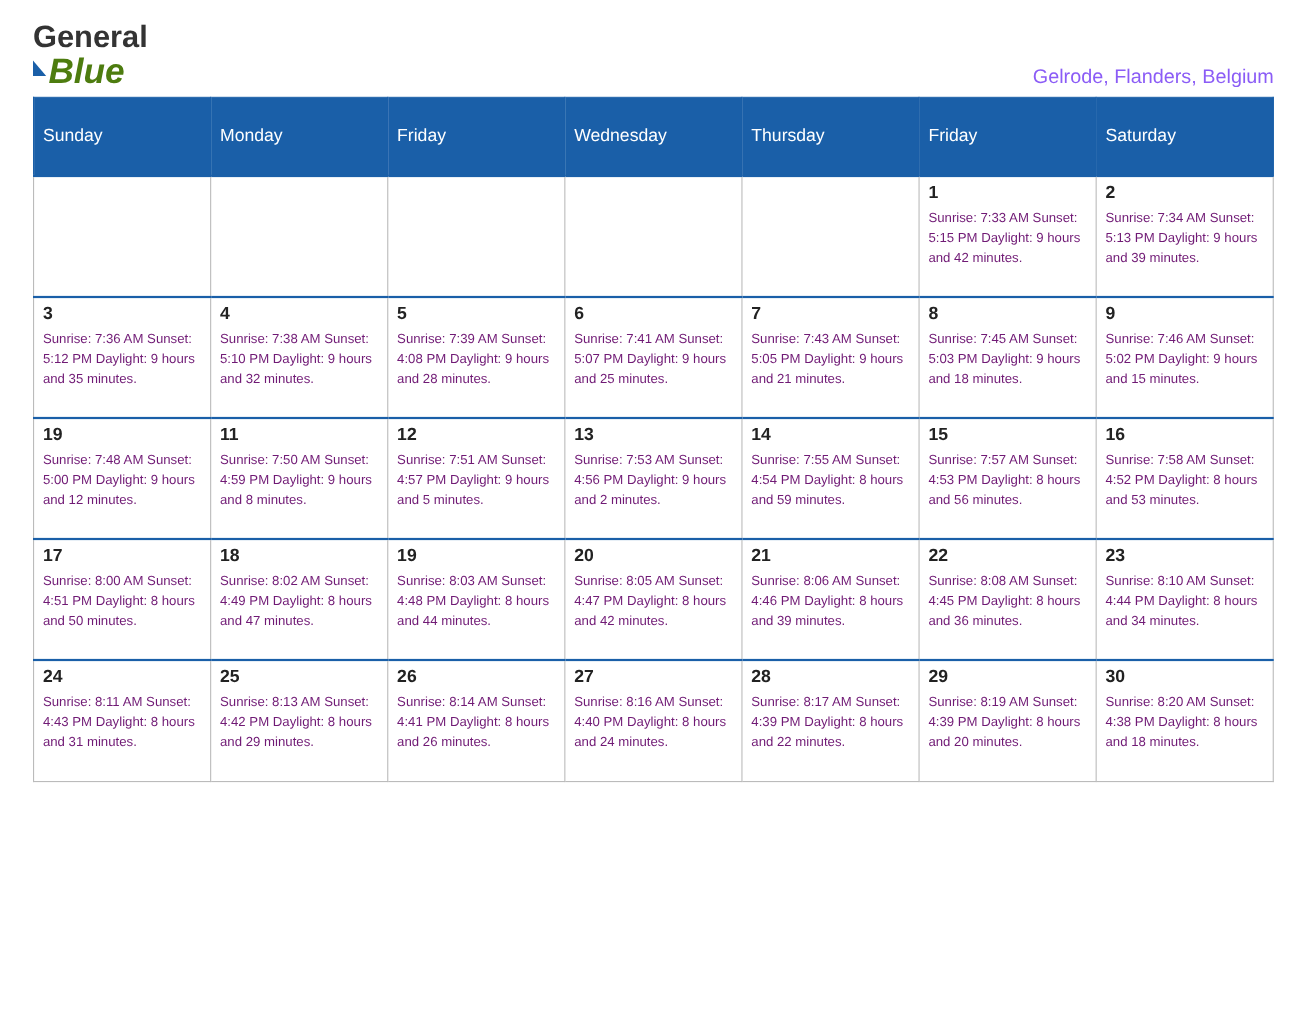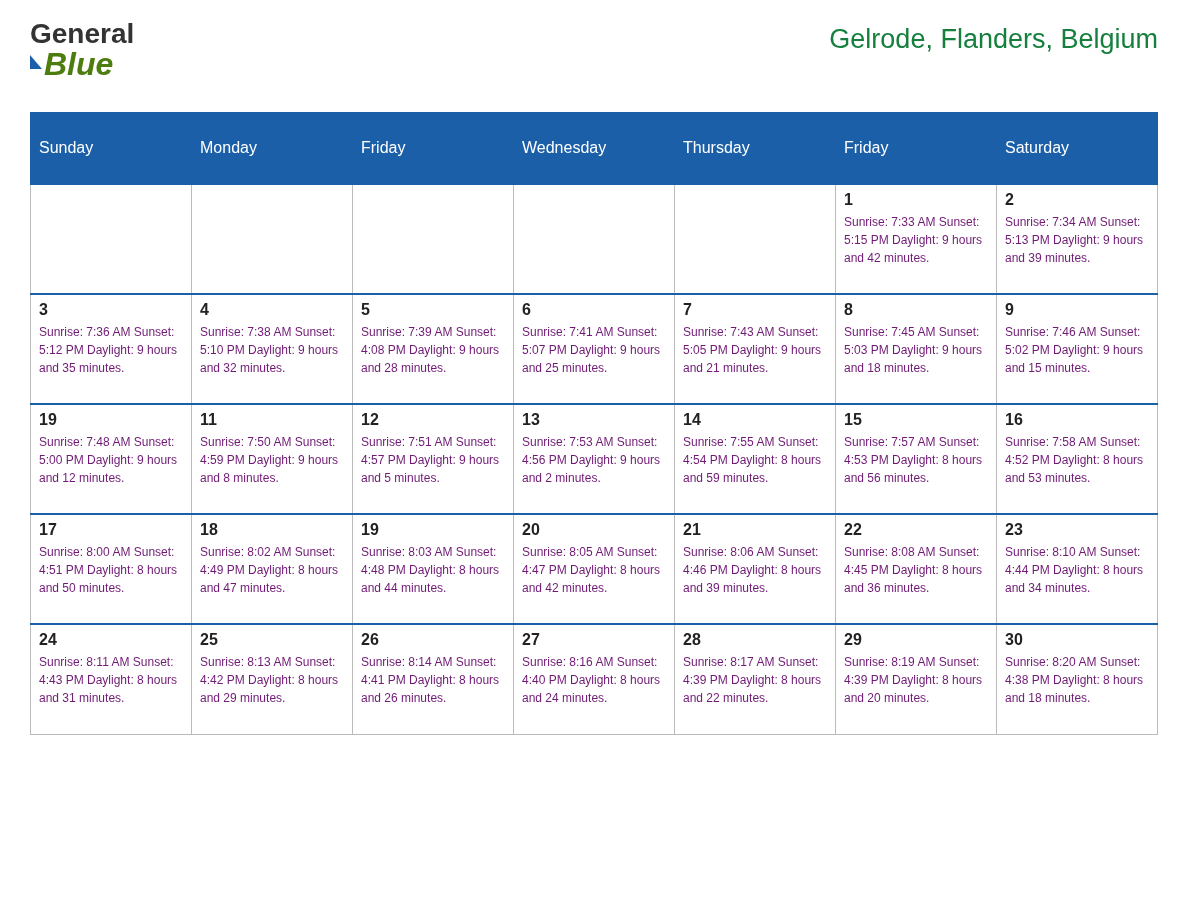--- a/index.html
+++ b/index.html
@@ -7,22 +7,22 @@
       font-family: Arial, sans-serif;
       background: #fff;
       color: #333;
       width: 1188px;
       min-height: 918px;
       padding: 20px 30px;
     }
     .header {
       display: flex;
       justify-content: space-between;
-      align-items: flex-start;
-      margin-bottom: 32px;
+      align-items: flex-end;
+      margin-bottom: 8px;
     }
     .logo {
       display: flex;
       flex-direction: column;
       align-items: flex-start;
     }
     .logo-general {
       font-size: 28px;
       font-weight: bold;
       color: #333;
@@ -51,22 +51,22 @@
     .title-area {
       text-align: right;
     }
     .month-title {
       font-size: 52px;
       font-weight: 300;
       color: #222;
       line-height: 1.1;
     }
     .location {
-      font-size: 27px;
-      color: #15803d;
+      font-size: 18px;
+      color: #8b5cf6;
       margin-top: 4px;
     }
     .calendar {
       width: 100%;
       border-collapse: collapse;
       border: 1px solid #999;
     }
     .calendar th {
       background-color: #1a5fa8;
       color: #fff;

